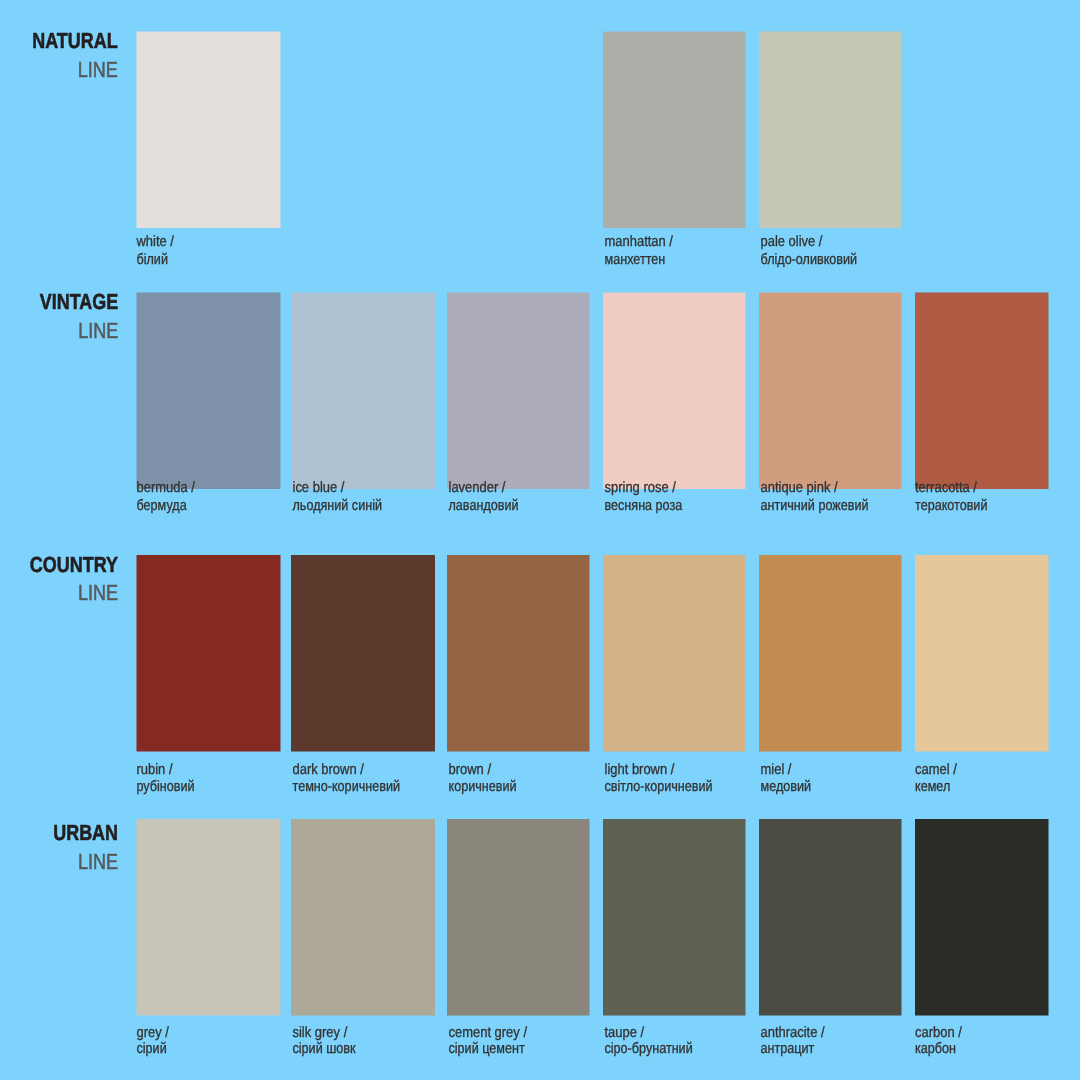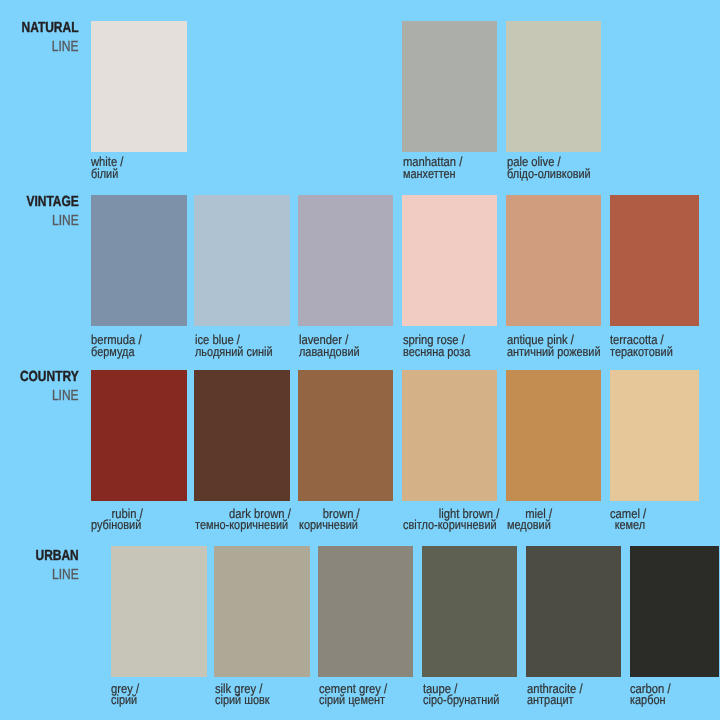--- a/index.html
+++ b/index.html
@@ -21,40 +21,40 @@
     transform:scaleX(0.82);transform-origin:right center;
   }
   .ln-sub{
     font-weight:400;font-size:14.6px;line-height:18.8px;
     color:#58595b;-webkit-text-stroke:0.38px #58595b;
     transform:scaleX(0.822);transform-origin:right center;
   }
 
   .swatch{position:absolute;}
   .chip{position:absolute;left:0;top:0;width:100%;}
-  .cap{position:absolute;left:0.8px;font-size:13px;color:#333333;white-space:nowrap;
+  .cap{position:absolute;left:0.8px;font-size:10px;color:#333333;white-space:nowrap;
        -webkit-text-stroke:0.22px #333333;}
   .cap span{display:block;transform-origin:left top;}
   .cap .l1{transform:scaleX(0.864);}
   .cap .l2{transform:scaleX(0.84);}
   .head-r0{top:18.8px;}
   .cap-r0{top:135.2px;line-height:11.9px;}
   .sw-r0{top:20.6px;height:173px;}
   .chip-r0{height:131px;}
   .head-r1{top:192.8px;}
-  .cap-r1{top:139px;line-height:11.7px;}
+  .cap-r1{top:125px;line-height:11.7px;}
   .sw-r1{top:195px;height:172.8px;}
   .chip-r1{height:130.8px;}
   .head-r2{top:368.2px;}
   .cap-r2{top:138px;line-height:11.3px;}
-  .sw-r2{top:370px;height:172.8px;text-align:right;}
+  .sw-r2{top:370px;height:172.8px;}
   .chip-r2{height:130.8px;}
   .head-r3{top:547px;text-align:right;}
   .cap-r3{top:137.2px;line-height:11px;}
-  .sw-r3{top:545.8px;height:126px;margin-left:20px;}
+  .sw-r3{top:545.8px;height:126px;}
   .chip-r3{height:131.5px;}
   .sw-c0{left:90.5px;width:96.3px;}
   .sw-c1{left:194.2px;width:96.3px;}
   .sw-c2{left:298px;width:95px;}
   .sw-c3{left:401.8px;width:95.2px;}
   .sw-c4{left:505.8px;width:95px;}
   .sw-c5{left:609.6px;width:89.7px;}
 </style>
 </head>
 <body>

